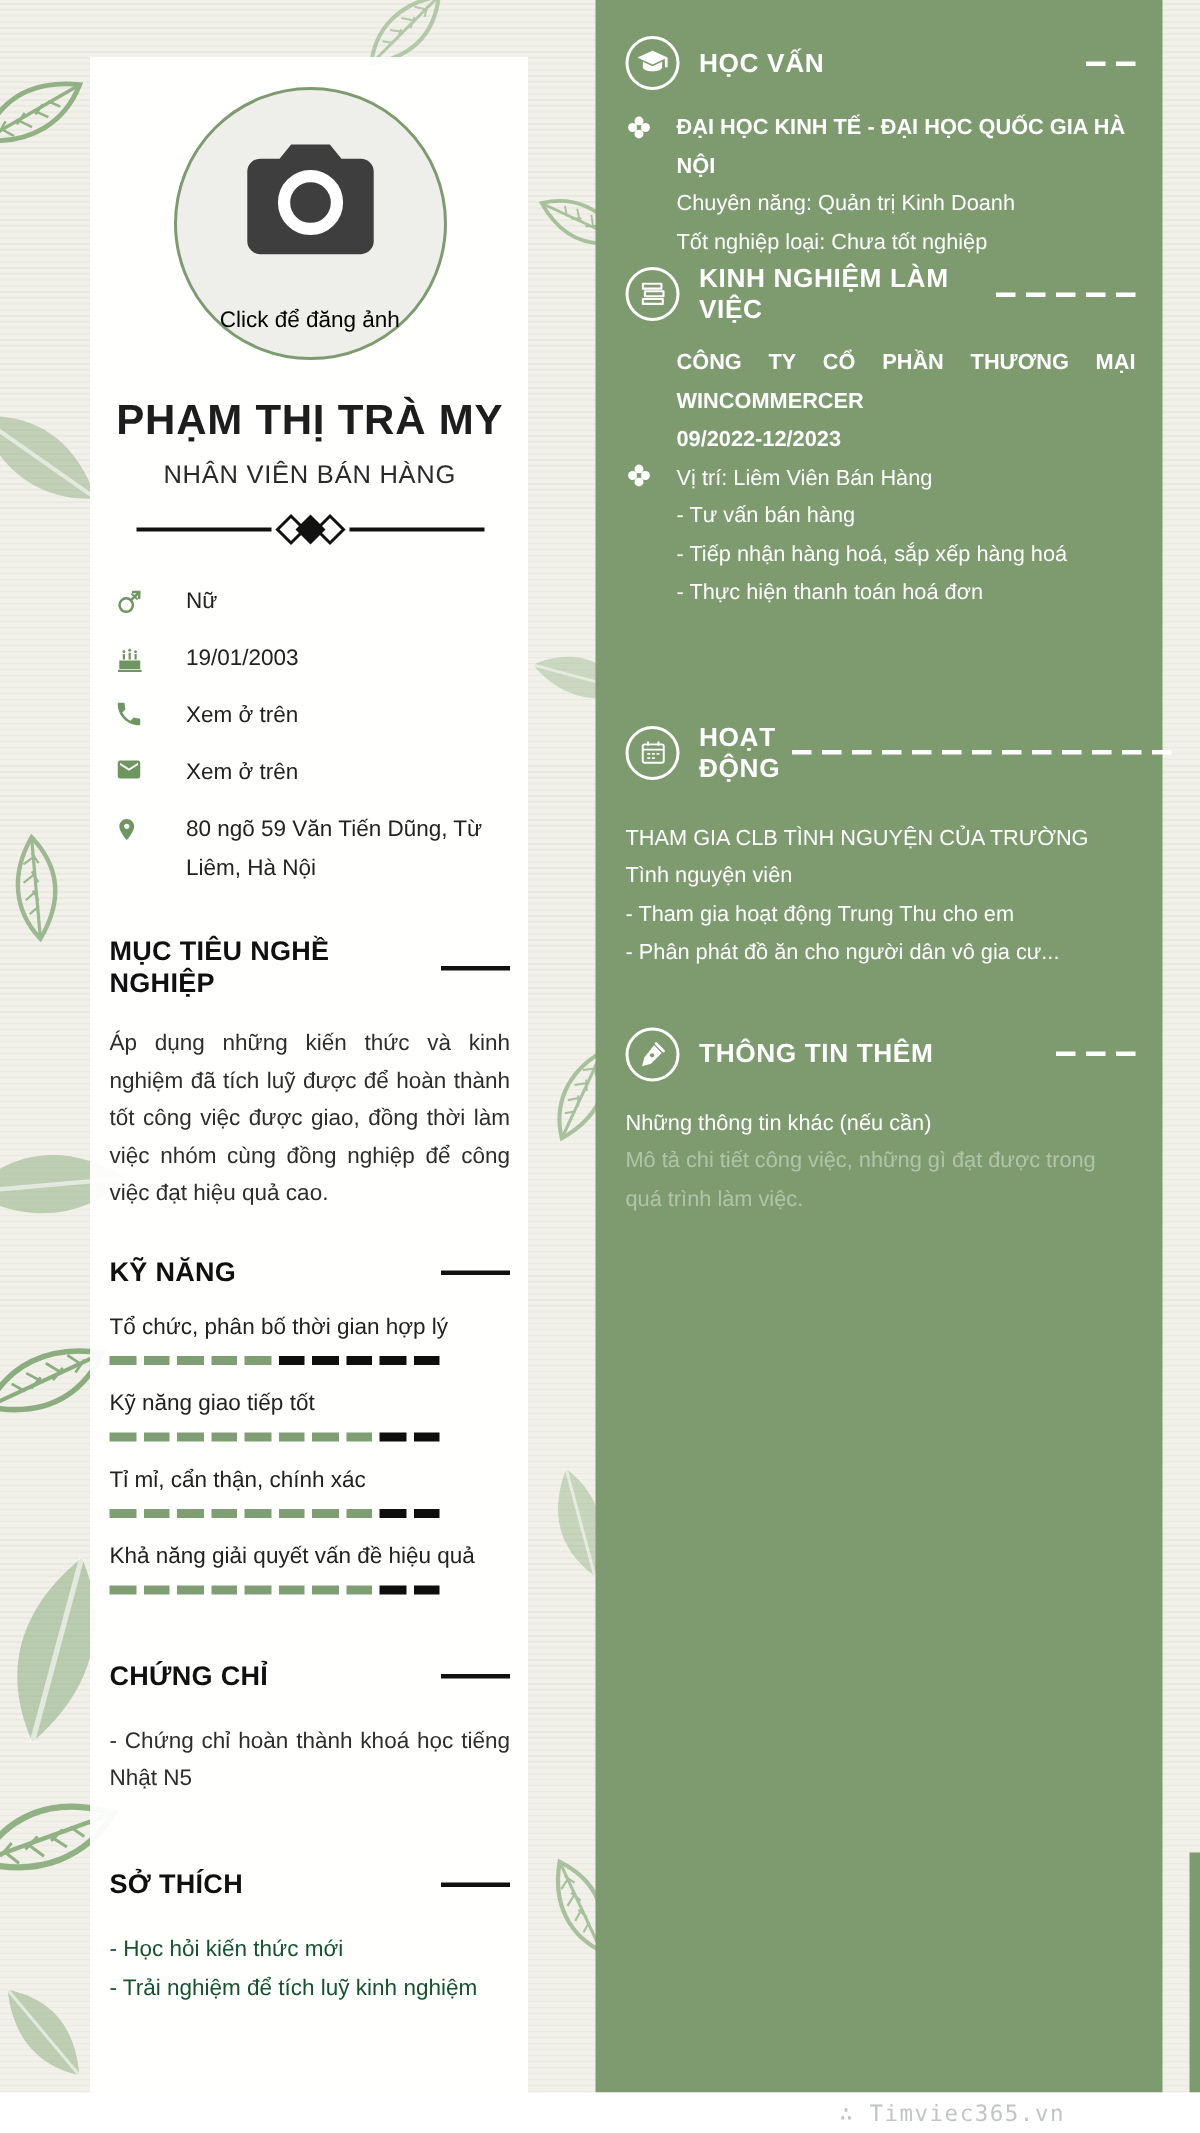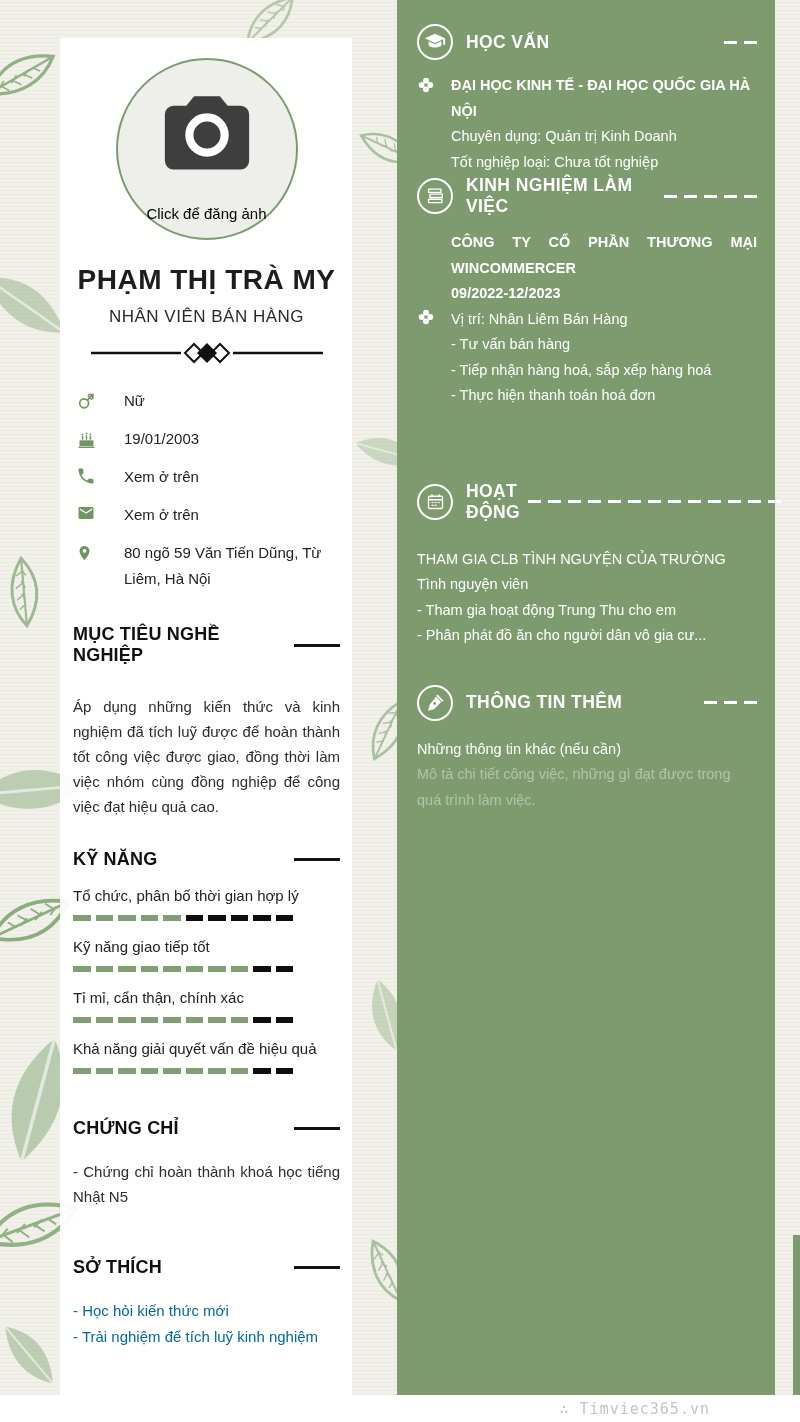--- a/index.html
+++ b/index.html
@@ -38,22 +38,22 @@
 
   .contact { margin-top:24px; }
   .c-row { display:flex; align-items:flex-start; margin-bottom:12px; padding-left:3px; }
   .c-ico { width:22px; height:24px; flex:0 0 22px; margin-right:26px; padding-top:2px; }
   .c-val { font-size:15px; line-height:26px; color:#222; }
 
   .lh { display:flex; justify-content:space-between; align-items:center; }
   .lh-t { font-size:18px; font-weight:bold; color:#101010; letter-spacing:0.2px; }
   .lh-line { width:46px; height:3px; background:#111; }
   .sec { margin-top:30px; }
-  .body-j { margin-top:28px; font-size:15px; line-height:25px; text-align:justify; color:#2d2d2d; }
-  .line-15 { font-size:15px; line-height:26px; color:#0369a1; }
+  .body-j { margin-top:17px; font-size:15px; line-height:25px; text-align:justify; color:#2d2d2d; }
+  .line-15 { font-size:15px; line-height:26px; color:#14532d; }
 
   .skill { margin-top:14px; }
   .skill-label { font-size:15px; line-height:23px; text-align:justify; color:#222; }
   .skill-bar { display:flex; gap:5px; margin-top:8px; margin-bottom:4px; }
   .skill-bar span { width:17.5px; height:6px; }
   .seg-on { background:#7f9e73; }
   .seg-off { background:#0e0e0e; }
 
   
   .green {
@@ -341,21 +341,21 @@
                 <circle cx="12" cy="6.3" r="4"></circle>
                 <circle cx="17.7" cy="12" r="4"></circle>
                 <circle cx="12" cy="17.7" r="4"></circle>
                 <circle cx="6.3" cy="12" r="4"></circle>
               </g>
               <circle cx="12" cy="12" r="2" fill="#7e9b70"></circle>
             </svg>
         </span>
         <div class="bcontent">
           <div class="g-bold">ĐẠI HỌC KINH TẾ - ĐẠI HỌC QUỐC GIA HÀ NỘI</div>
-          <div>Chuyên dụng: Quản trị Kinh Doanh</div>
+          <div>Chuyên năng: Quản trị Kinh Doanh</div>
           <div>Tốt nghiệp loại: Chưa tốt nghiệp</div>
         </div>
       </div>
     </div>
 
     <div class="gsec-gap">
       <div class="gh">
         <span class="gicon">
           <svg width="22" height="22" viewBox="0 0 24 24">
               <g stroke="#fff" stroke-width="1.5" fill="none" stroke-linejoin="round">
@@ -382,21 +382,21 @@
                 <circle cx="17.7" cy="12" r="4"></circle>
                 <circle cx="12" cy="17.7" r="4"></circle>
                 <circle cx="6.3" cy="12" r="4"></circle>
               </g>
               <circle cx="12" cy="12" r="2" fill="#7e9b70"></circle>
             </svg>
         </span>
         <div class="bcontent">
           <div class="g-bold g-justify">CÔNG TY CỔ PHẦN THƯƠNG MẠI WINCOMMERCER</div>
           <div class="g-bold">09/2022-12/2023</div>
-          <div>Vị trí: Nhân Liêm Bán Hàng</div>
+          <div>Vị trí: Liêm Viên Bán Hàng</div>
           <div>- Tư vấn bán hàng</div>
           <div>- Tiếp nhận hàng hoá, sắp xếp hàng hoá</div>
           <div>- Thực hiện thanh toán hoá đơn</div>
         </div>
       </div>
     </div>
 
     <div class="gsec-gap" style="margin-top:72px">
       <div class="gh">
         <span class="gicon">

